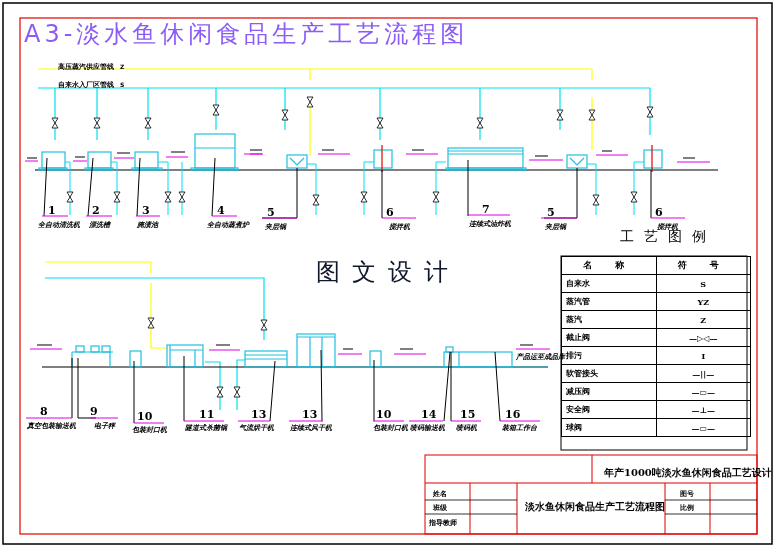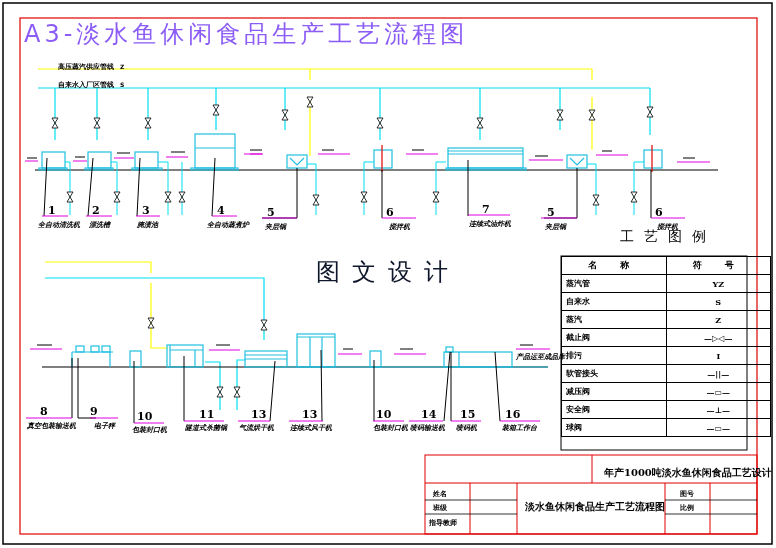--- a/index.html
+++ b/index.html
@@ -5,21 +5,21 @@
   html,body{margin:0;padding:0;background:#fff;}
   body{width:776px;height:548px;position:relative;overflow:hidden;font-family:"DejaVu Sans",sans-serif;}
   #canvas{position:absolute;left:0;top:0;width:776px;height:548px;}
   .title{position:absolute;left:24px;top:18px;font-family:"DejaVu Sans",sans-serif;font-size:24px;color:#8b5cf6;letter-spacing:4px;white-space:nowrap;}
   .watermark{position:absolute;left:316px;top:256px;font-family:"DejaVu Serif",serif;font-size:24px;color:#0f172a;letter-spacing:12px;white-space:nowrap;}
   .legend-title{position:absolute;left:620px;top:228px;font-size:14px;color:#000;letter-spacing:10px;white-space:nowrap;}
   .lbl{position:absolute;font-size:7px;font-weight:bold;color:#000;white-space:nowrap;font-style:italic;}
   .num{position:absolute;font-family:"DejaVu Serif",serif;font-size:11px;font-weight:bold;color:#000;white-space:nowrap;}
   .pipe-lbl{position:absolute;font-size:7px;font-weight:bold;color:#000;white-space:nowrap;}
   .pipe-code{position:absolute;font-size:6px;font-weight:bold;color:#000;}
-  .legend-table{position:absolute;left:561px;top:256px;width:210px;border-collapse:collapse;}
+  .legend-table{position:absolute;left:561px;top:256px;width:190px;border-collapse:collapse;}
   .legend-table td{border:1px solid #000;height:17px;padding:0 4px;font-size:8px;font-weight:bold;color:#000;}
   .legend-table td.sym{text-align:center;font-family:"DejaVu Serif",serif;}
   .legend-table tr.head td{font-size:9px;letter-spacing:10px;text-align:center;}
   .tb-title{position:absolute;left:604px;top:466px;font-family:"DejaVu Serif",serif;font-size:10px;font-weight:bold;white-space:nowrap;}
   .tb-cell{position:absolute;font-size:7px;font-weight:bold;white-space:nowrap;}
   .tb-main{position:absolute;left:525px;top:500px;font-family:"DejaVu Serif",serif;font-size:10px;font-weight:bold;white-space:nowrap;}
 </style>
 </head>
 <body>
 
@@ -308,26 +308,26 @@
 <div class="lbl" style="left:502px;top:423px">装箱工作台</div>
 <div class="lbl" style="left:516px;top:352px">产品运至成品库</div>
 
 <table class="legend-table">
   <tbody>
       <tr class="head">
     <td>名 称</td>
     <td>符 号</td>
   </tr>
   <tr>
+        <td>自来水</td>
+        <td class="sym">S</td>
+      </tr>
+  <tr>
         <td>蒸汽管</td>
         <td class="sym">YZ</td>
-      </tr>
-  <tr>
-        <td>自来水</td>
-        <td class="sym">S</td>
       </tr>
   <tr>
         <td>蒸汽</td>
         <td class="sym">Z</td>
       </tr>
   <tr>
         <td>截止阀</td>
         <td class="sym">—▷◁—</td>
       </tr>
   <tr>

